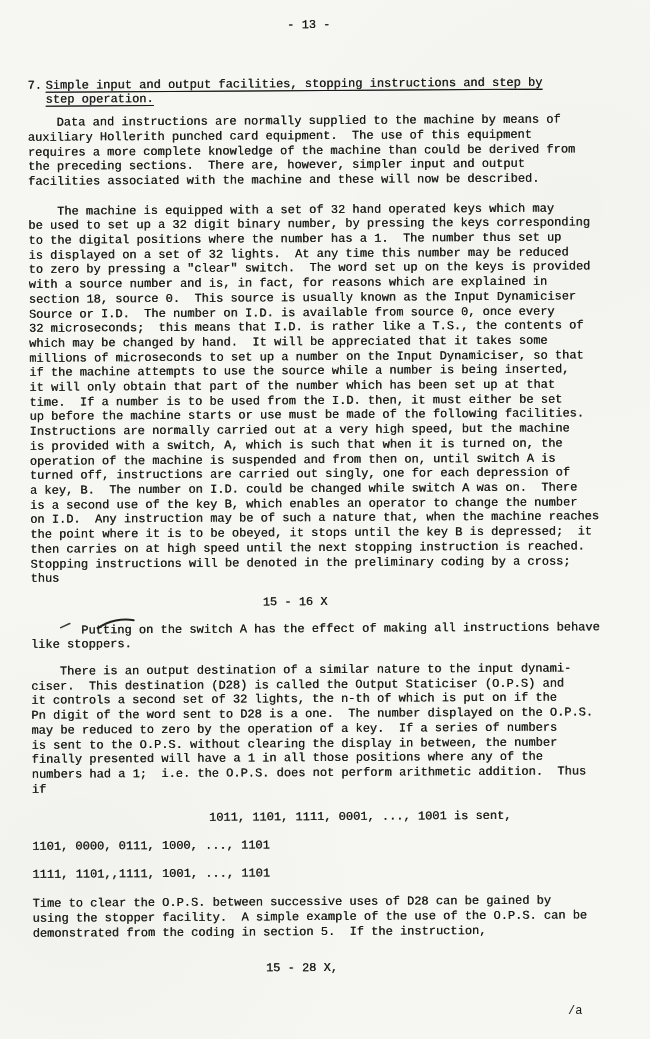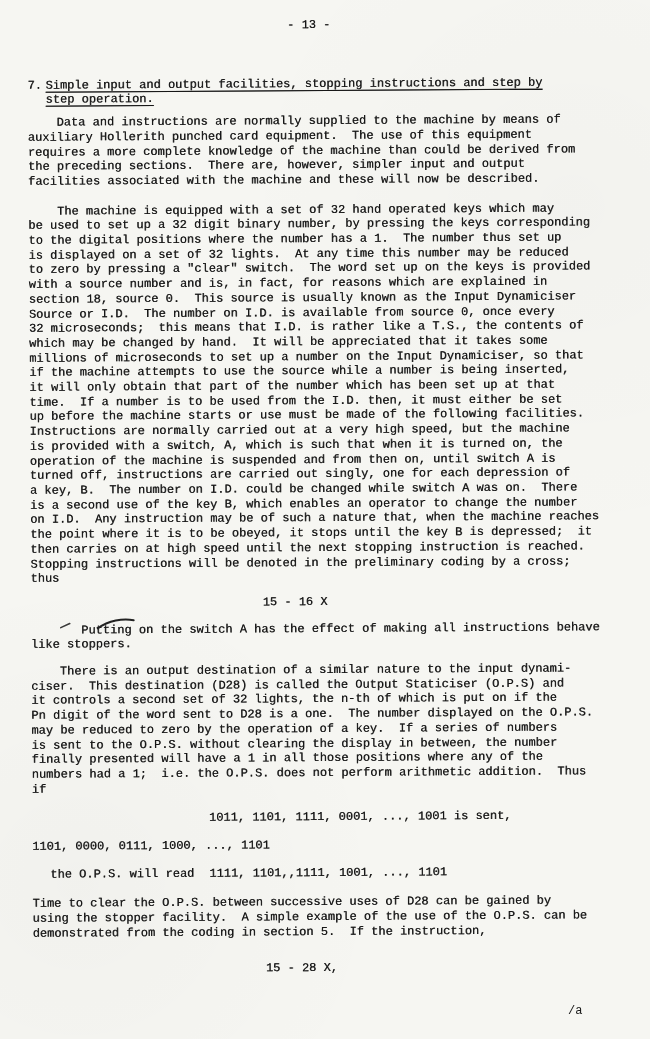--- a/index.html
+++ b/index.html
@@ -115,21 +115,20 @@
 
     <div class="example">
       <div class="ex-row">
         <span class="ex-label"></span>
         <span class="ex-value">1011, 1101, 1111, 0001, ..., 1001 is sent,</span>
       </div>
       <div class="ex-row">
         <span class="ex-value">1101, 0000, 0111, 1000, ..., 1101</span>
       </div>
       <div class="ex-row">
-        <span class="ex-label">the O.P.S. will read</span>
         <span class="ex-value">1111, 1101,,1111, 1001, ..., 1101</span>
       </div>
     </div>
 
     <p class="para mt8">Time to clear the O.P.S. between successive uses of D28 can be gained by
 using the stopper facility.  A simple example of the use of the O.P.S. can be
 demonstrated from the coding in section 5.  If the instruction,</p>
 
     <div class="stop-code-2">15 - 28 X,</div>
 

